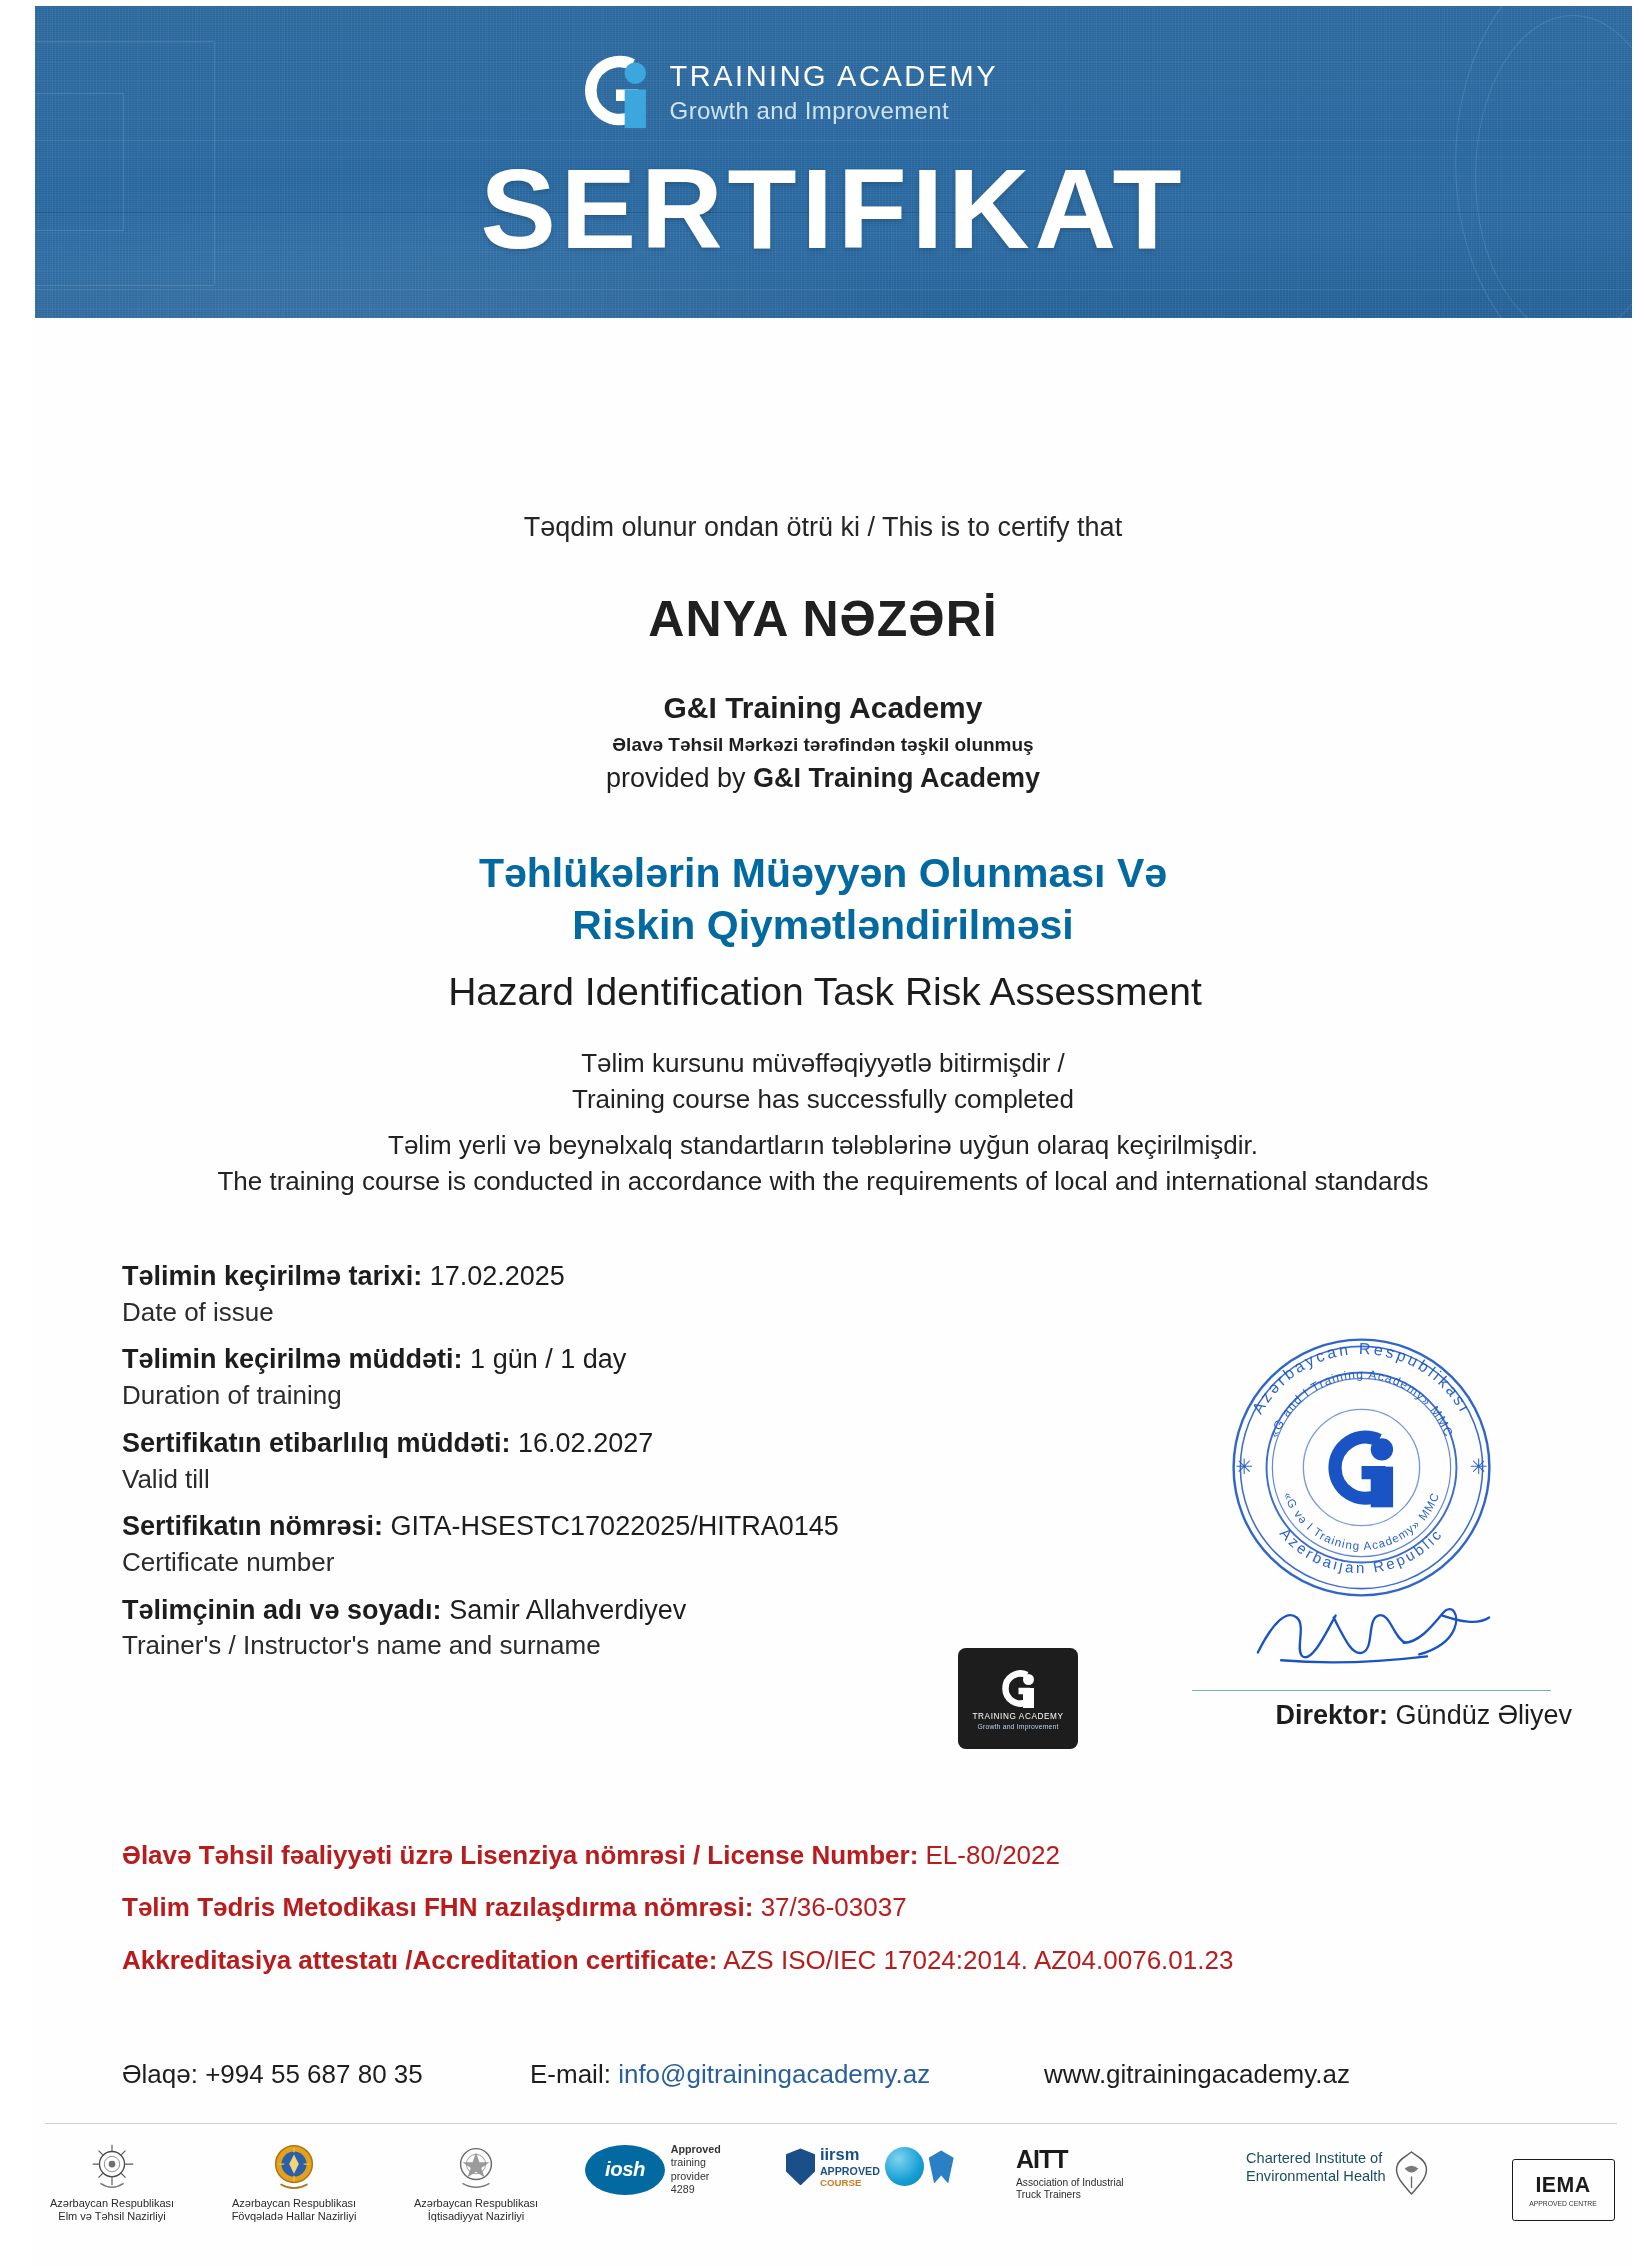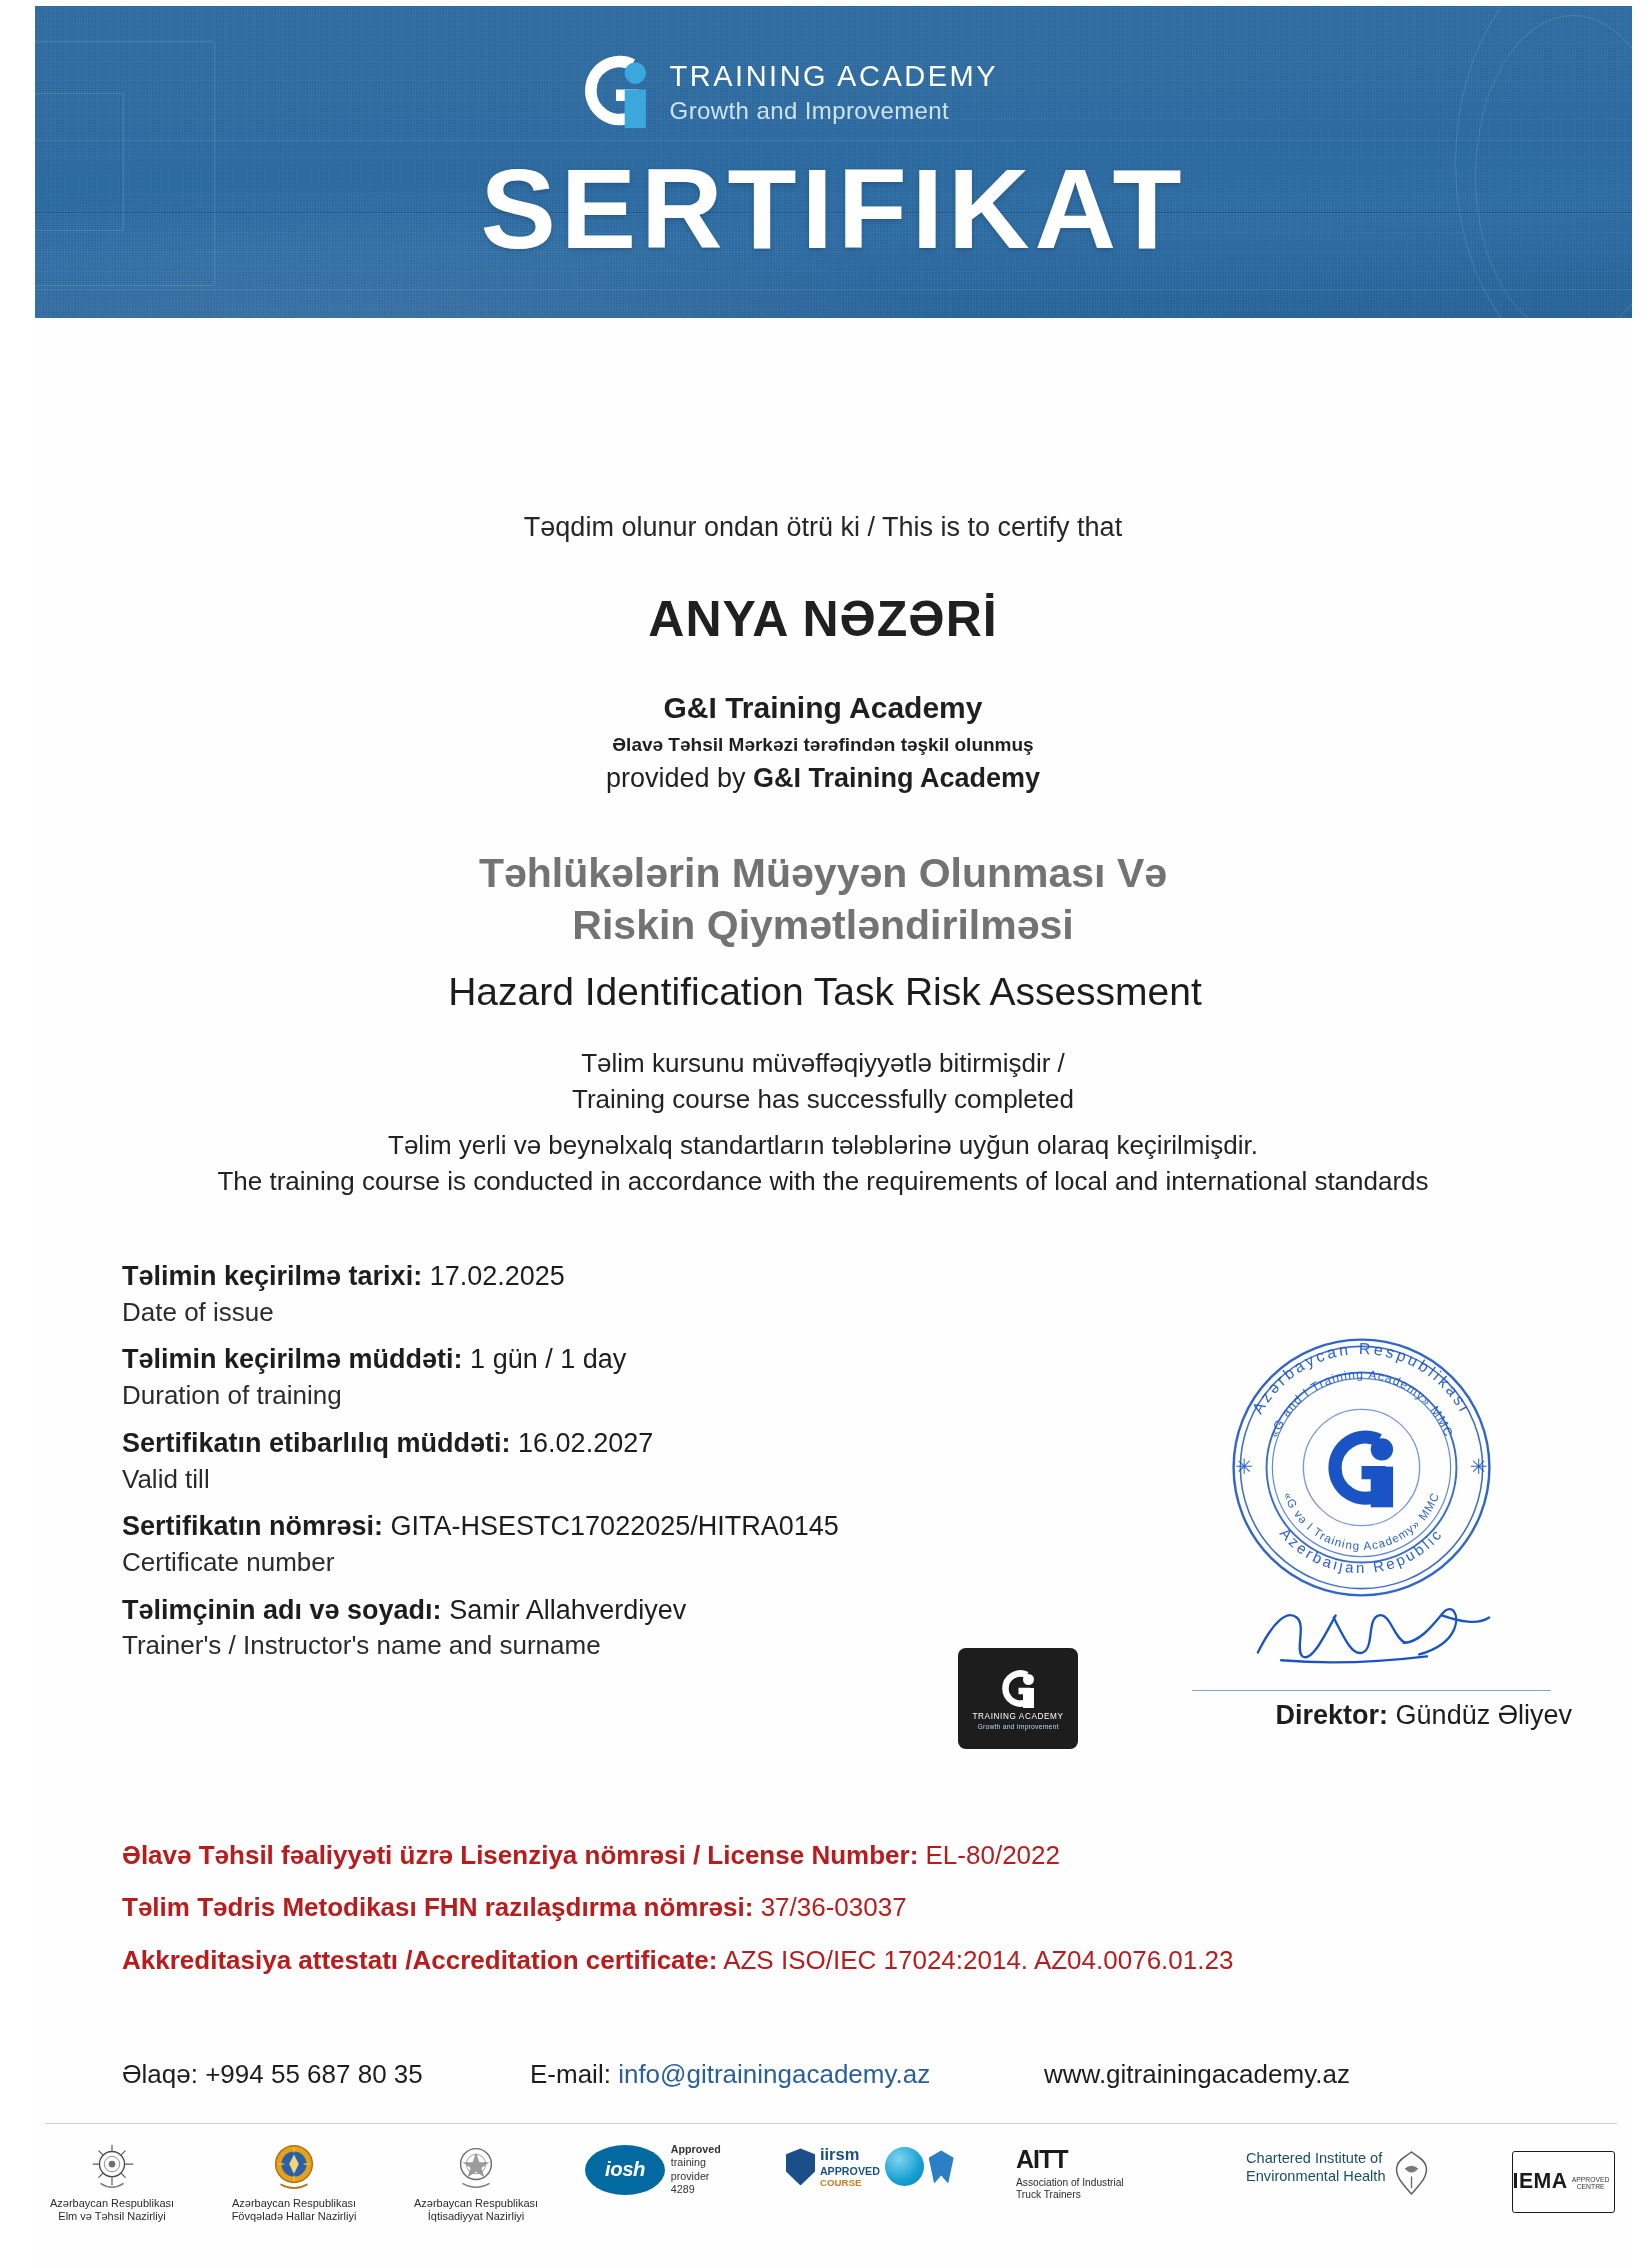--- a/index.html
+++ b/index.html
@@ -106,21 +106,21 @@
     position:absolute; left:0; right:0; top:691px;
     text-align:center; color:#1f1f1f;
   }
   .org-name { font-size:30px; font-weight:700; }
   .org-az   { font-size:19px; margin-top:8.7px; font-weight:700;}
   .org-en   { font-size:27px; margin-top:7.8px; font-weight:400;}
   .org-en b { font-weight:700; }
 
   .course-az {
     position:absolute; left:0; right:0; top:848px;
-    text-align:center; font-size:41px; font-weight:700; color:#737373;
+    text-align:center; font-size:41px; font-weight:700; color:#0369a1;
     line-height:1.26;
   }
   .course-en {
     position:absolute; left:4px; right:0; top:970px;
     text-align:center; font-size:39px; font-weight:400; color:#1c1c1c;
   }
   .completion {
     position:absolute; left:0; right:0; top:1046px;
     text-align:center; font-size:26px; color:#222; line-height:1.38;
   }
@@ -263,22 +263,22 @@
   .aitt-logo { font-size:25px; font-weight:700; color:#1b1b1b; letter-spacing:-1px;}
   .aitt-txt { font-size:10.2px; color:#2a2a2a; line-height:1.25; margin-top:2.9px;}
 
   .cieh-badge { width:223px; flex:0 0 auto; padding-top:9.7px; display:flex; gap:5.8px; align-items:flex-start;}
   .cieh-txt { font-size:14.6px; color:#1b4f5f; line-height:1.25;}
   .cieh-crest { width:41px;height:49px;flex:0 0 auto; position:relative;}
 
   .iema-badge { width:116px; flex:0 0 auto; padding-top:3.9px; text-align:center;}
   .iema-box {
     width:101px;height:60px;border:1.9px solid #1b1b1b;border-radius:2.9px;
-    display:flex;align-items:center;justify-content:center;
-    margin:8px auto;
+    display:flex;flex-direction:column;align-items:center;justify-content:center;
+    margin:16px auto;
   }
   .iema-name { font-size:21.3px; font-weight:700; color:#1b1b1b; letter-spacing:0.5px;}
   .iema-sub { font-size:6.8px; color:#333; margin-top:1.9px;}
 </style>
 </head>
 <body>
 
 <div class="page">
 
   <div class="banner">

